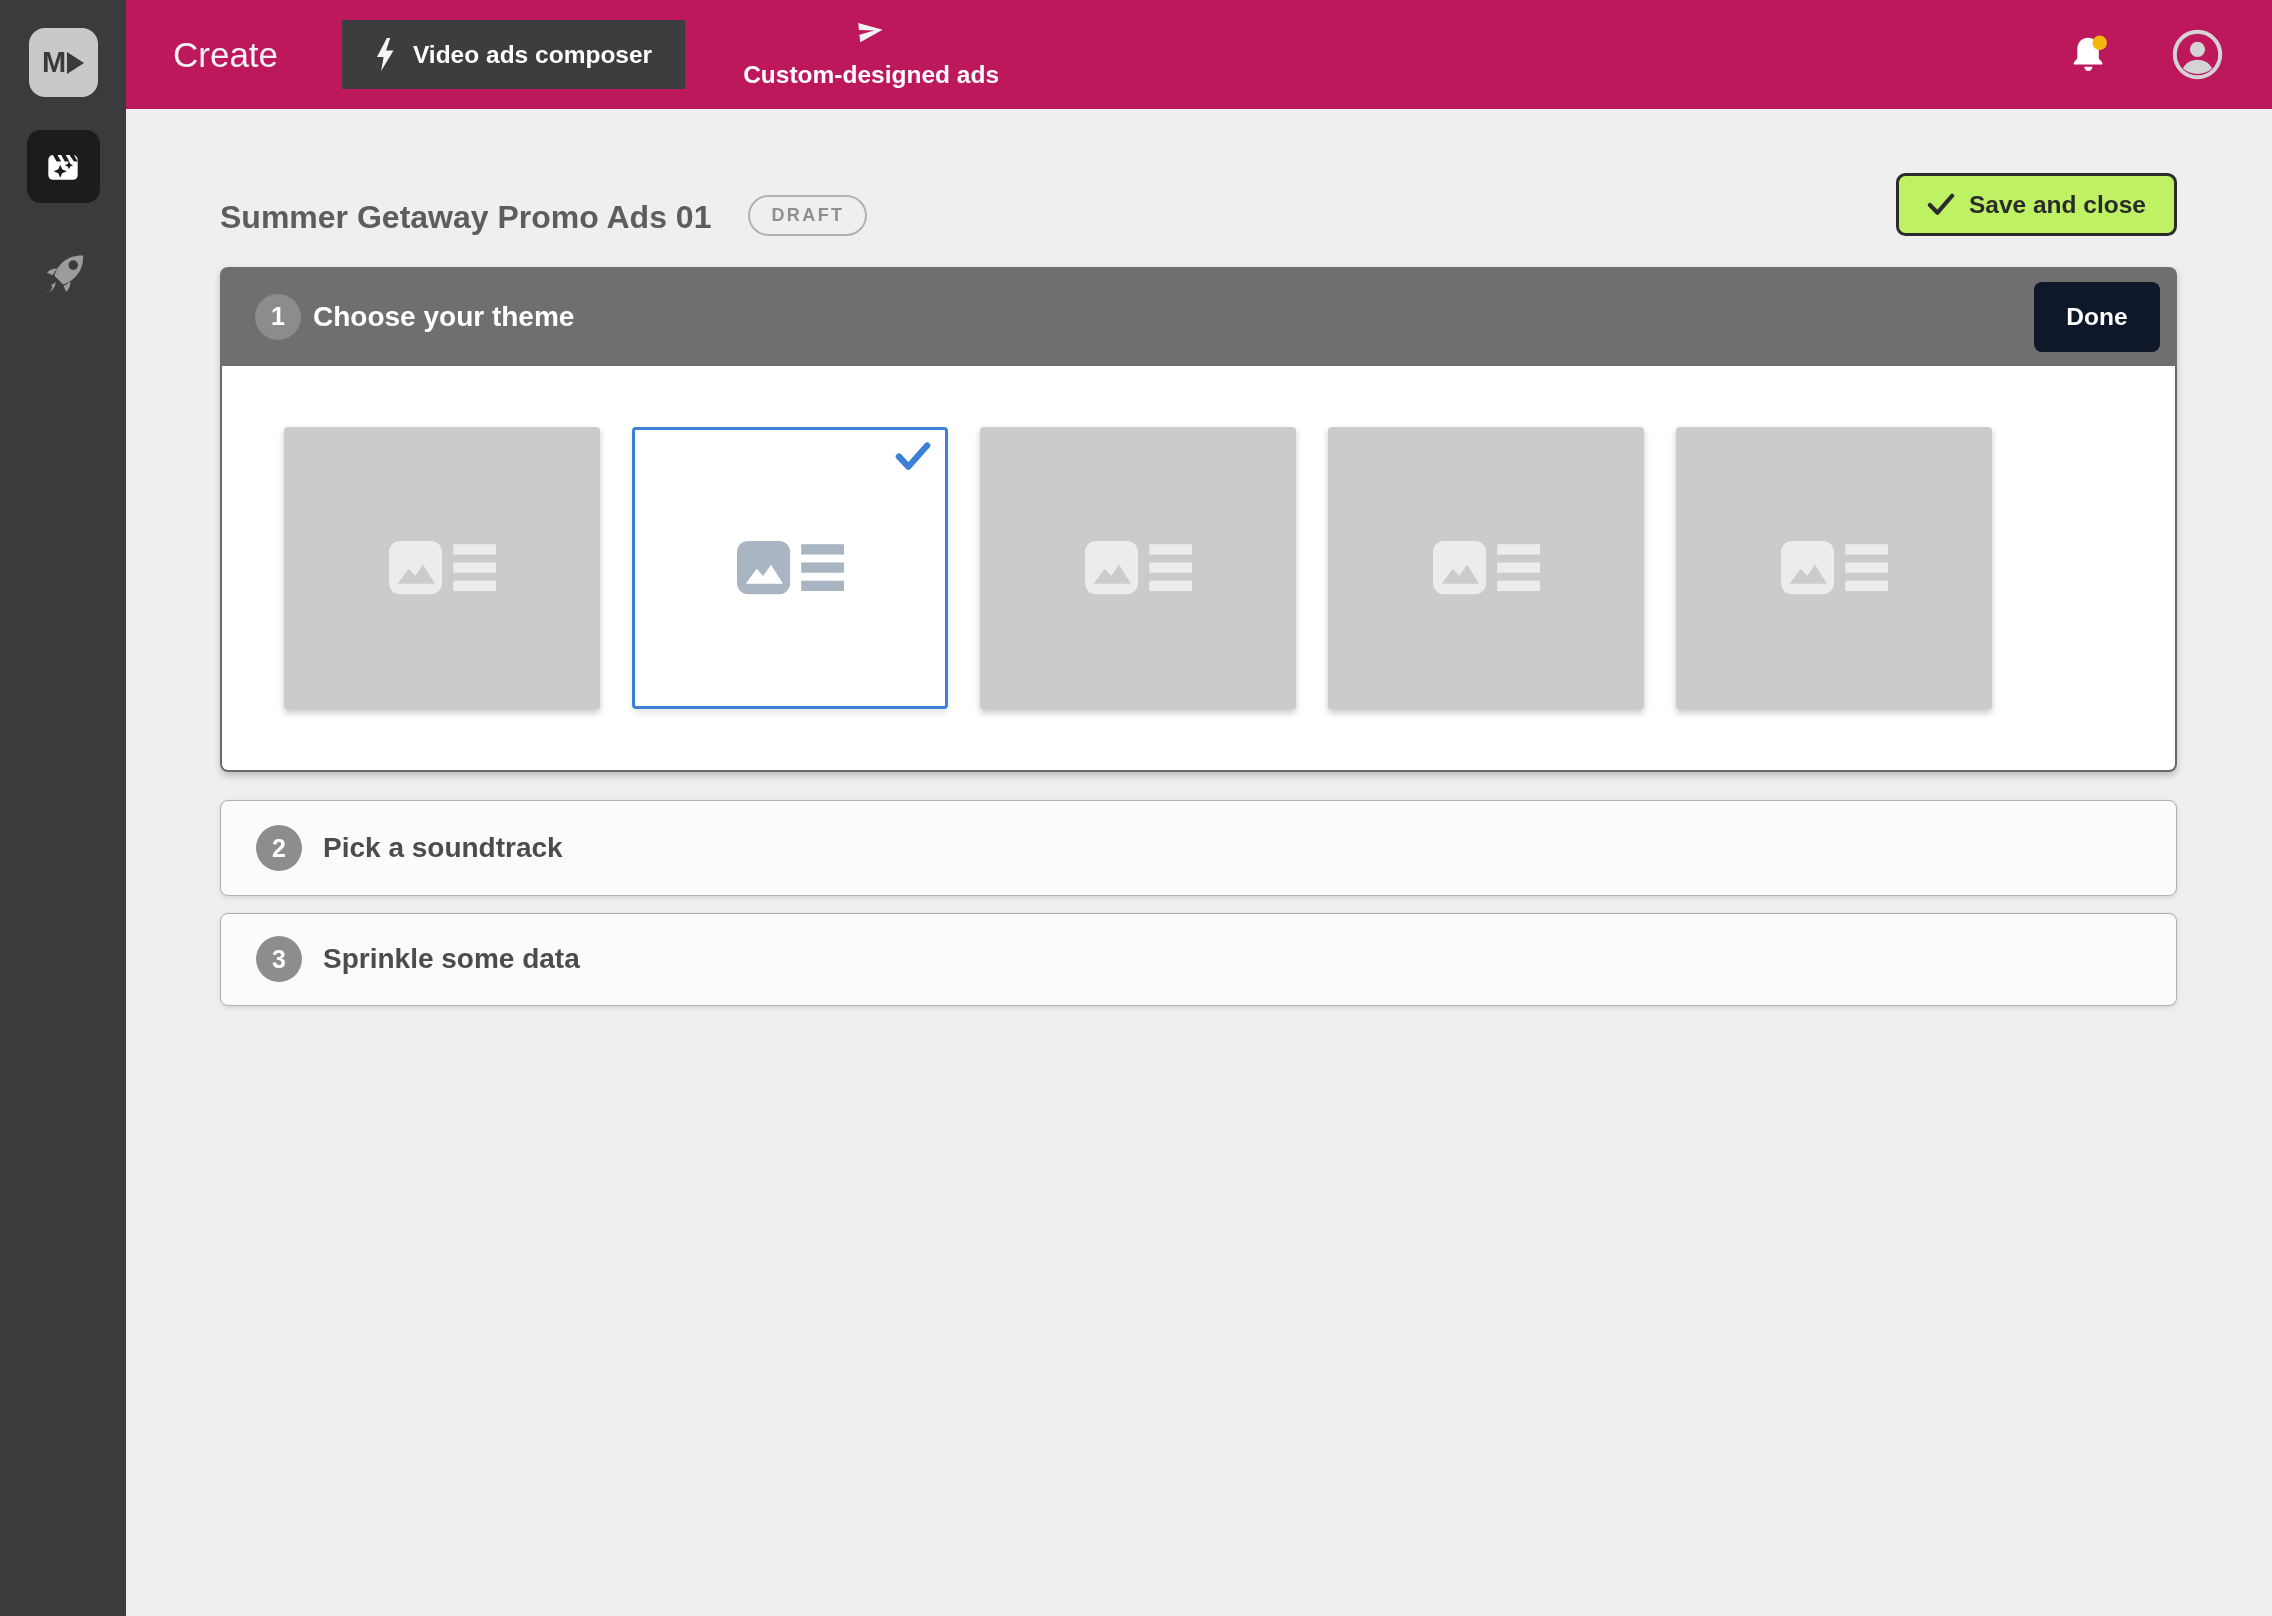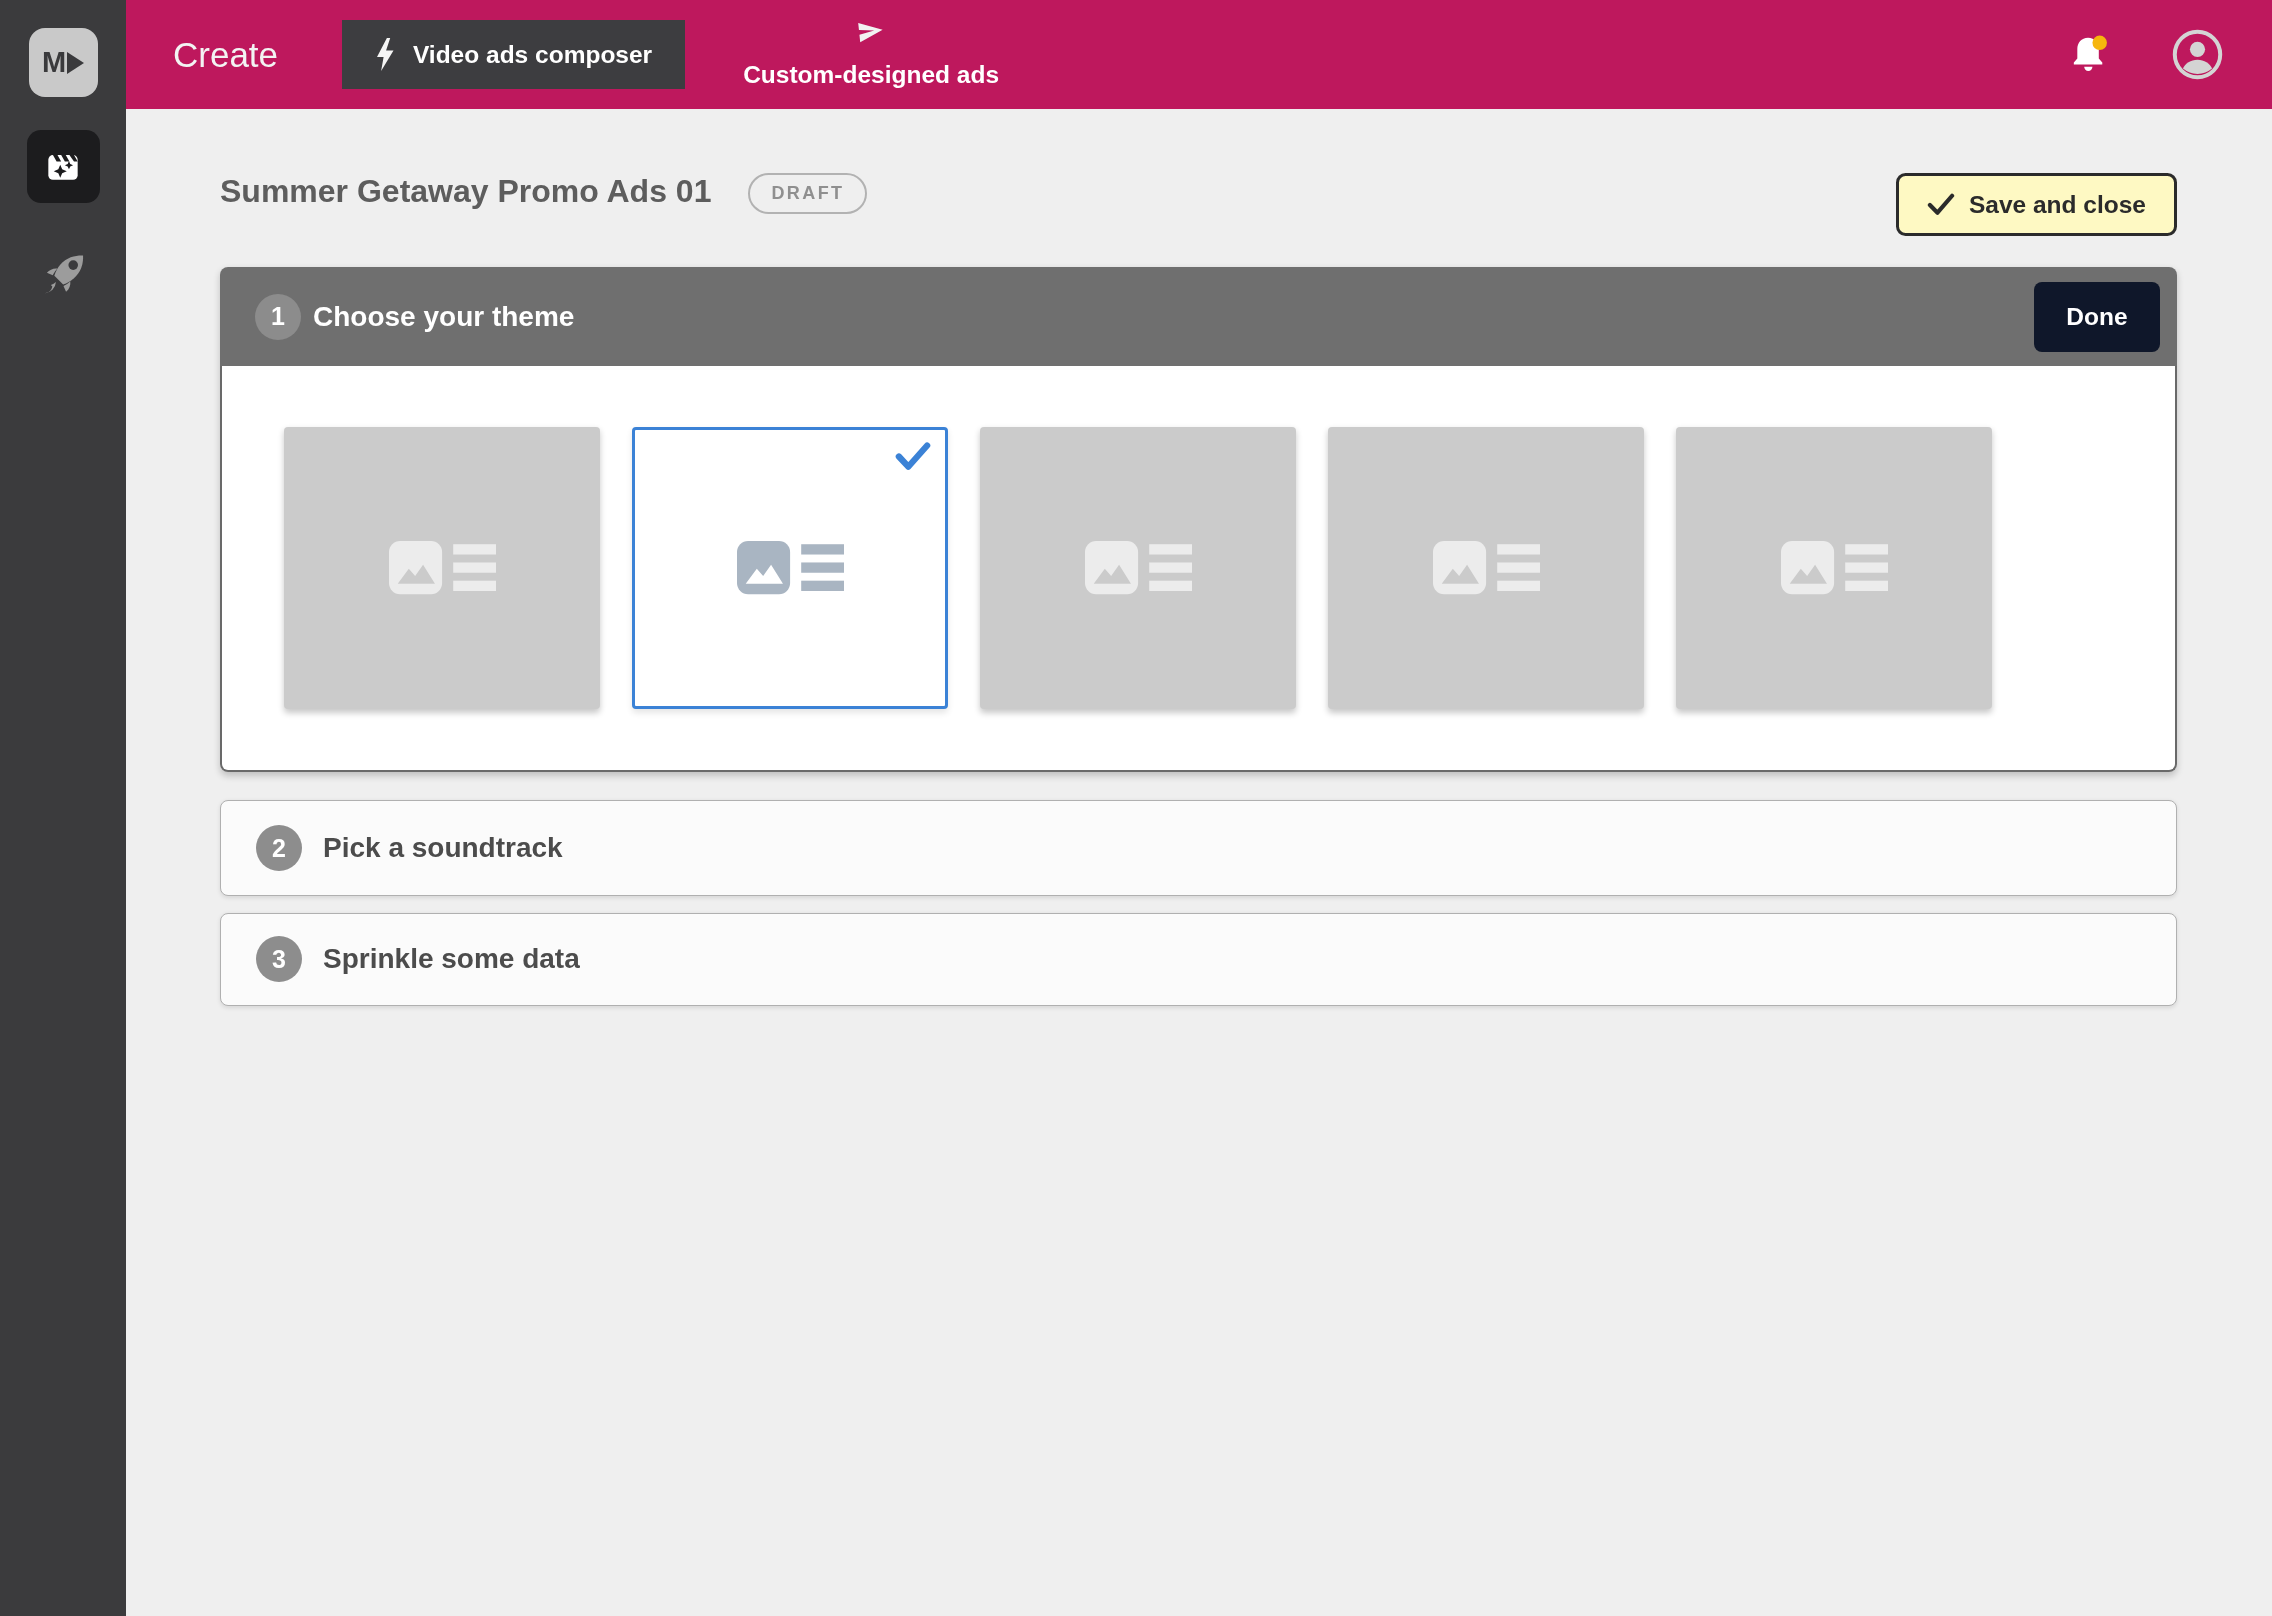--- a/index.html
+++ b/index.html
@@ -28,26 +28,26 @@
   .top-tab { display:flex; align-items:center; gap:17.4px; height:69px; border:none;
     font-family:inherit; font-size:24.5px; font-weight:700; color:#ffffff; cursor:pointer; }
   .top-tab.active { background:#3d3d40; border-radius:0; padding:0 33px; }
   .top-tab.plain  { background:transparent; padding:0; margin-left:58px;flex-direction:column; }
   .topbar-right { margin-left:auto; display:flex; align-items:center; gap:60px; }
   .icon-btn { background:none; border:none; cursor:pointer; display:flex; align-items:center; }
 
   
   .main { position:absolute; left:126px; top:109px; width:2146px; padding:0 95px 0 94px; }
 
-  .page-head { margin-top:64px; height:63px; display:flex; align-items:flex-start; }
+  .page-head { margin-top:64px; height:63px; display:flex; align-items:flex-end; }
   .page-title { font-size:32px; font-weight:700; color:#5d5d5d; }
   .status-badge { margin-left:37px; border:2.4px solid #b2b2b2; color:#8f8f8f; border-radius:20.5px;
     padding:8px 21px; font-size:18px; font-weight:700; letter-spacing:2.4px; }
   .save-btn { margin-left:auto; height:63px; display:flex; align-items:center; gap:14px;
-    background:#fef9c3; border:3.2px solid #2b2b2b; border-radius:9.5px; padding:0 28px;
+    background:#bef264; border:3.2px solid #2b2b2b; border-radius:9.5px; padding:0 28px;
     font-family:inherit; font-size:24.5px; font-weight:700; color:#2b2b2b; cursor:pointer; }
 
   
   .step-panel { margin-top:31px; box-shadow:0 3.2px 7px rgba(0,0,0,0.20); border-radius:8px; }
   .step-header { height:99px; background:#6f6f6f; border-radius:8px 8px 0 0;
     display:flex; align-items:center; padding:0 17.4px 0 35px; }
   .step-circle { width:46px; height:46px; border-radius:50%; background:#8c8c8c; flex:none;
     display:flex; align-items:center; justify-content:center;
     font-size:25px; font-weight:700; color:#ffffff; }
   .step-header .step-title { margin-left:12px; font-size:28px; font-weight:700; color:#ffffff; }

